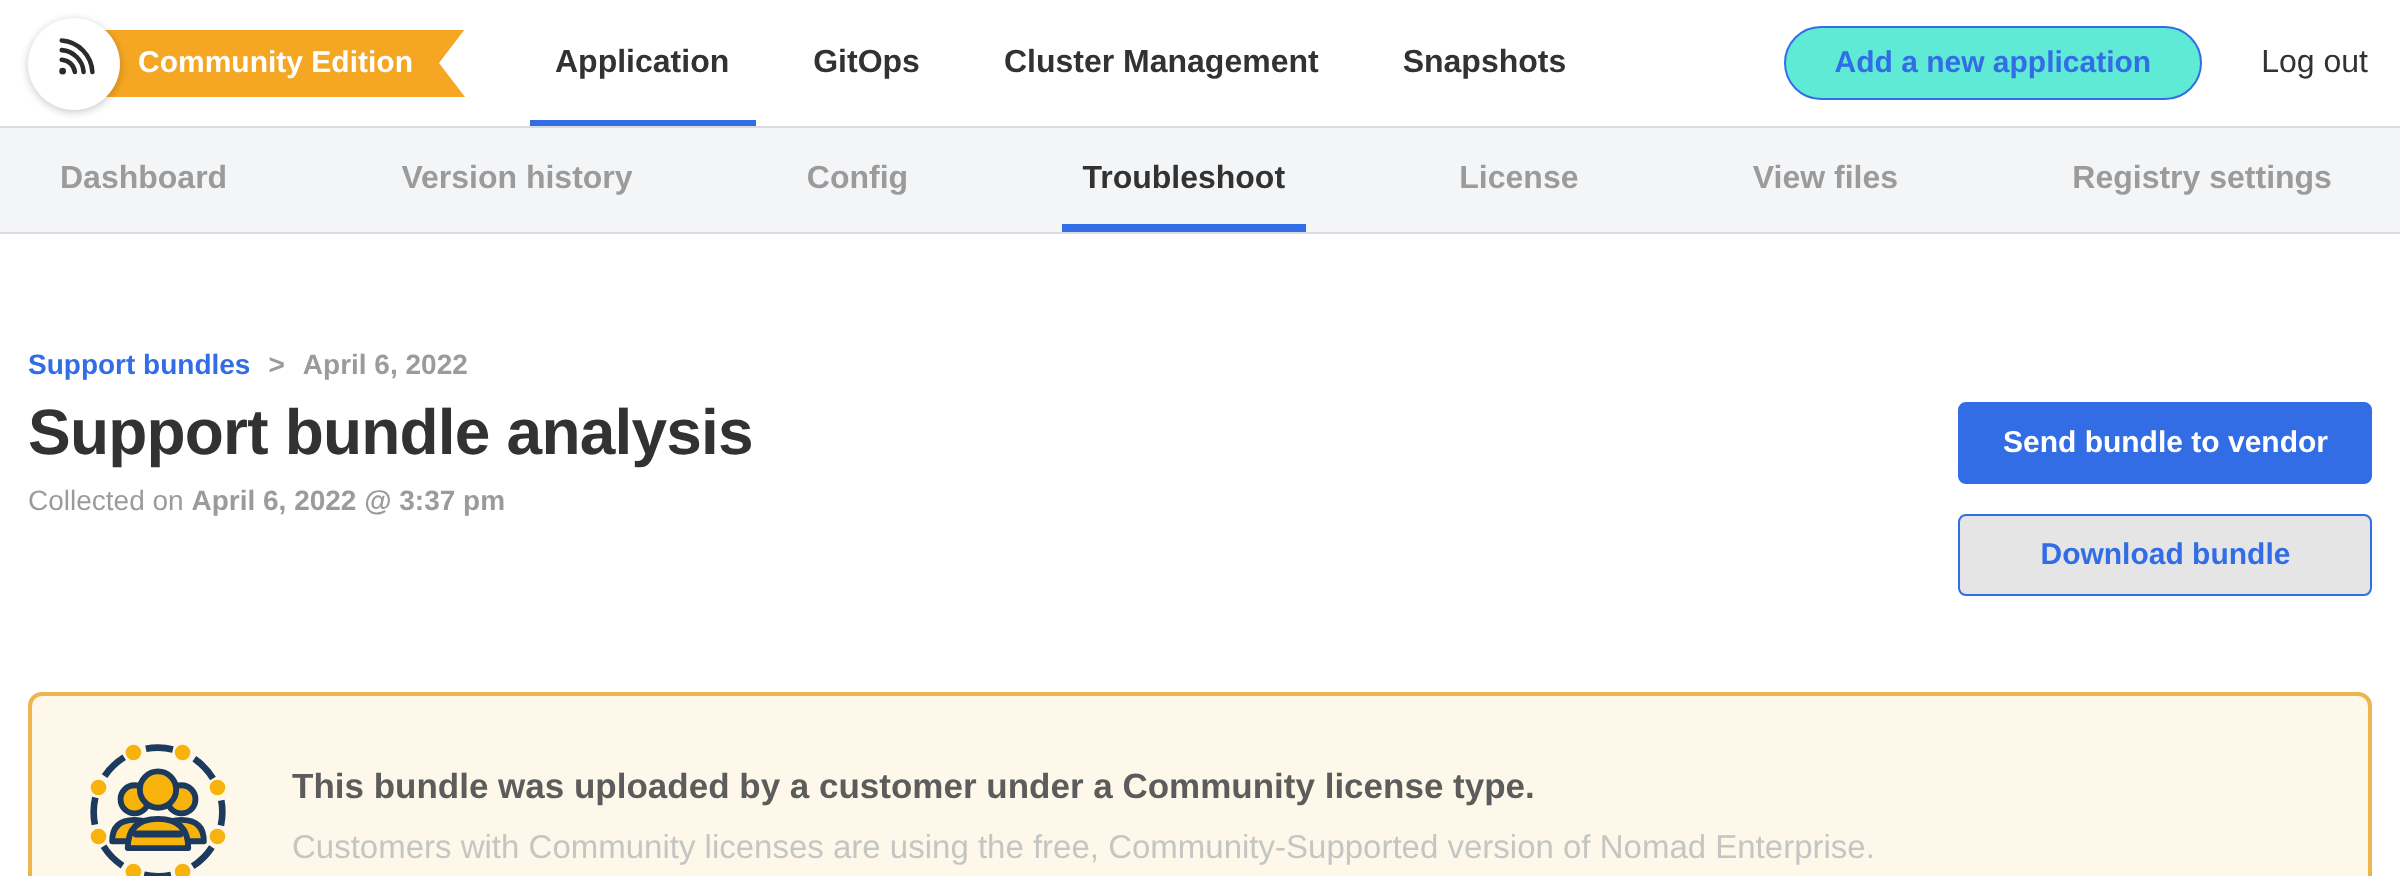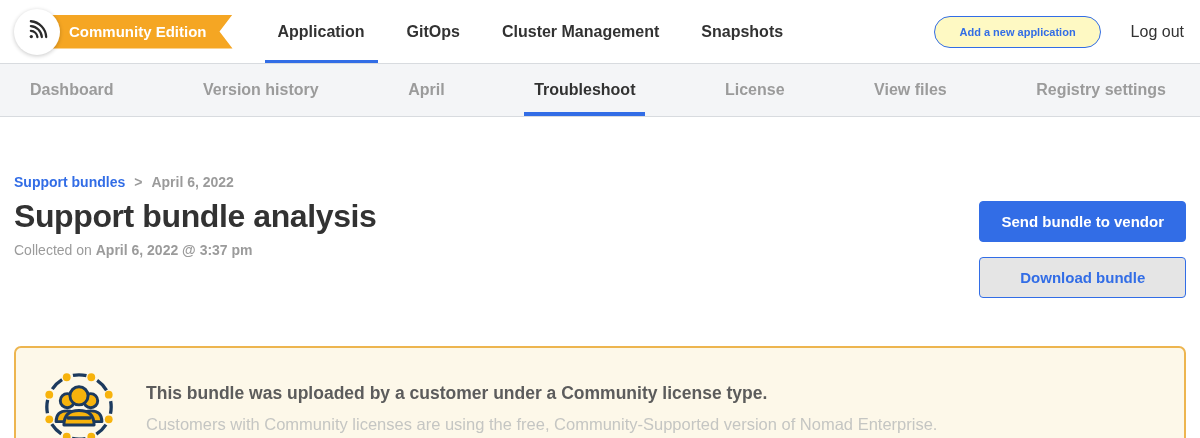--- a/index.html
+++ b/index.html
@@ -15,22 +15,22 @@
   .badge { margin-left: -23px; z-index: 1; background: #F5A623; color: #fff;
     font-weight: 700; font-size: 15px; height: 34px; display: flex; align-items: center;
     padding: 0 26px 0 32px;
     clip-path: polygon(0 0, 100% 0, calc(100% - 13px) 50%, 100% 100%, 0 100%); }
   .top-tabs { display: flex; align-items: stretch; height: 100%; margin-left: 24px; }
   .top-tab { display: flex; align-items: center; padding: 0 21px; font-size: 16px;
     font-weight: 600; color: #323232; position: relative; cursor: pointer; white-space: nowrap; }
   .top-tab.active::after { content: ""; position: absolute; left: 8px; right: 8px; bottom: 0;
     height: 3px; background: #326DE6; }
   .topnav-right { margin-left: auto; display: flex; align-items: center; gap: 30px; margin-right: 16px; }
-  .add-btn { border: 1.5px solid #326DE6; color: #326DE6; background: #fef9c3; font-weight: 700;
-    font-size: 11px; padding: 9px 24px; border-radius: 20px; cursor: pointer;
+  .add-btn { border: 1.5px solid #326DE6; color: #326DE6; background: #5eead4; font-weight: 700;
+    font-size: 15px; padding: 9px 24px; border-radius: 20px; cursor: pointer;
     font-family: "Liberation Sans", sans-serif; white-space: nowrap; }
   .logout { font-size: 16px; font-weight: 500; color: #323232; cursor: pointer; white-space: nowrap; }
 
   
   .subnav { height: 54px; background: #F4F5F7; border-top: 1px solid #D8DBDF;
     border-bottom: 1px solid #D8DBDF; display: flex; align-items: stretch;
     justify-content: space-between; padding: 0 34px 0 30px; }
   .subnav-item { display: flex; align-items: center; font-size: 16px; font-weight: 600;
     color: #9B9B9B; position: relative; cursor: pointer; white-space: nowrap; }
   .subnav-item.active { color: #323232; }
@@ -94,21 +94,21 @@
     <span class="logout">Log out</span>
   </div>
 </div>
 
 <div class="subnav">
 
     <div class="subnav-item">Dashboard</div>
 
     <div class="subnav-item">Version history</div>
 
-    <div class="subnav-item">April</div>
+    <div class="subnav-item">Config</div>
 
     <div class="subnav-item active">Troubleshoot</div>
 
     <div class="subnav-item">License</div>
 
     <div class="subnav-item">View files</div>
 
     <div class="subnav-item">Registry settings</div>
   </div>
 

